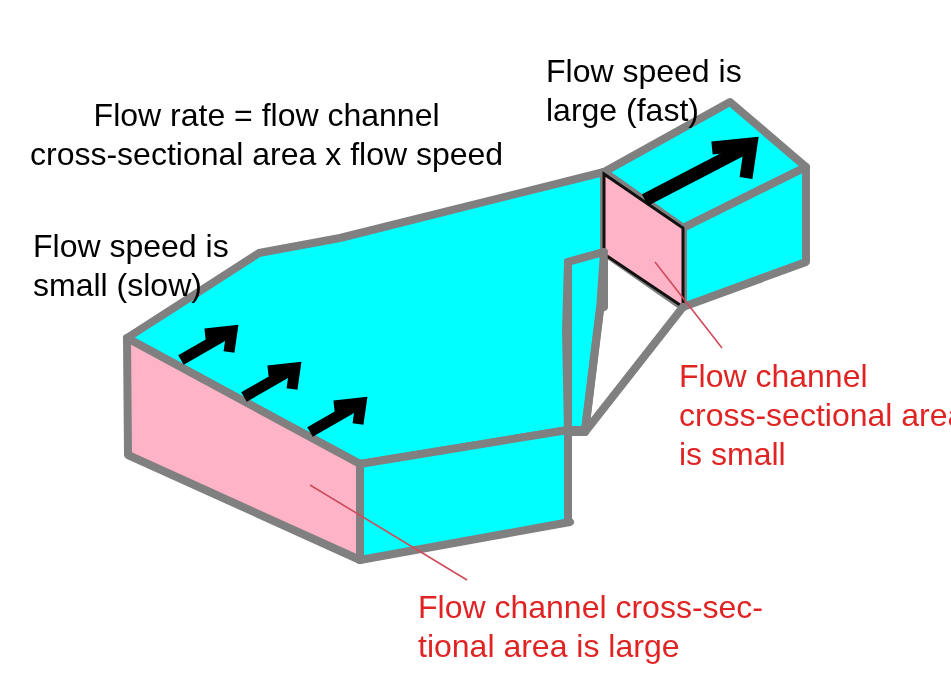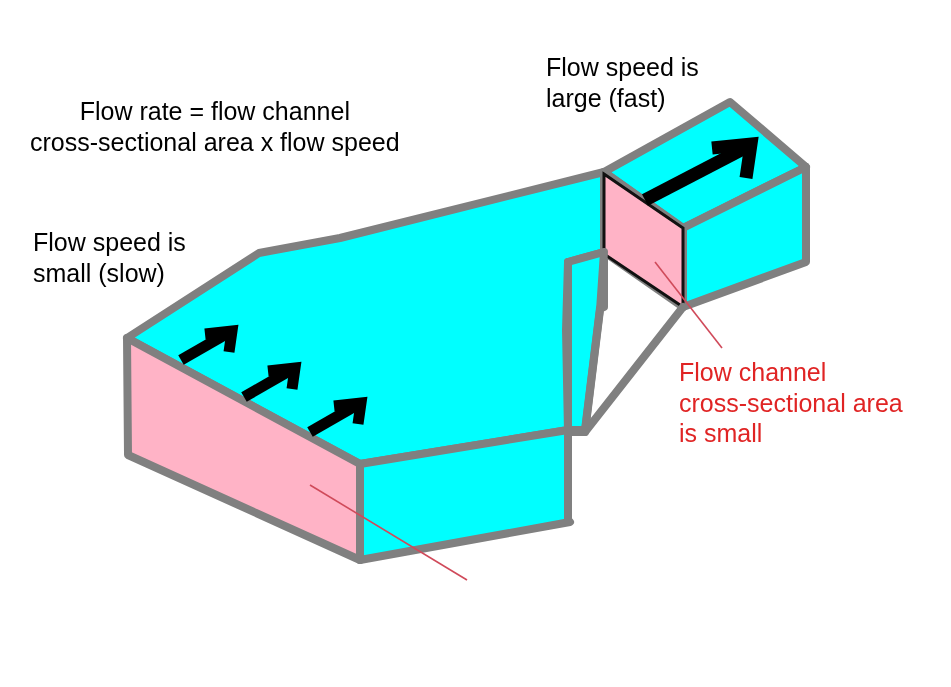--- a/index.html
+++ b/index.html
@@ -13,21 +13,21 @@
   #stage{
     position:absolute;left:0;top:0;width:951px;height:687px;
     background:#ffffff;
   }
   #scene{position:absolute;left:0;top:0;width:951px;height:687px;}
   .lbl{
     position:absolute;
     white-space:pre;
     line-height:1.22;
     color:#000000;
-    font-size:25px;
+    font-size:32px;
     font-family:"Liberation Sans", sans-serif;
   }
   .lbl.red{color:#e02424;}
   #lbl-formula{left:30px;top:96px;text-align:center;}
   #lbl-slow{left:33px;top:227px;}
   #lbl-fast{left:546px;top:52px;}
   #lbl-small{left:679px;top:357px;color:#e02424;}
   #lbl-large{left:418px;top:588px;color:#e02424;}
 </style>
 </head>
@@ -87,14 +87,16 @@
   <div class="lbl" id="lbl-slow">Flow speed is
 small (slow)</div>
 
   <div class="lbl" id="lbl-fast">Flow speed is
 large (fast)</div>
 
   <div class="lbl red" id="lbl-small">Flow channel
 cross-sectional area
 is small</div>
 
+  <div class="lbl red" id="lbl-large">Flow channel cross-sec-
+tional area is large</div>
 
 </div>
 
 </body></html>

